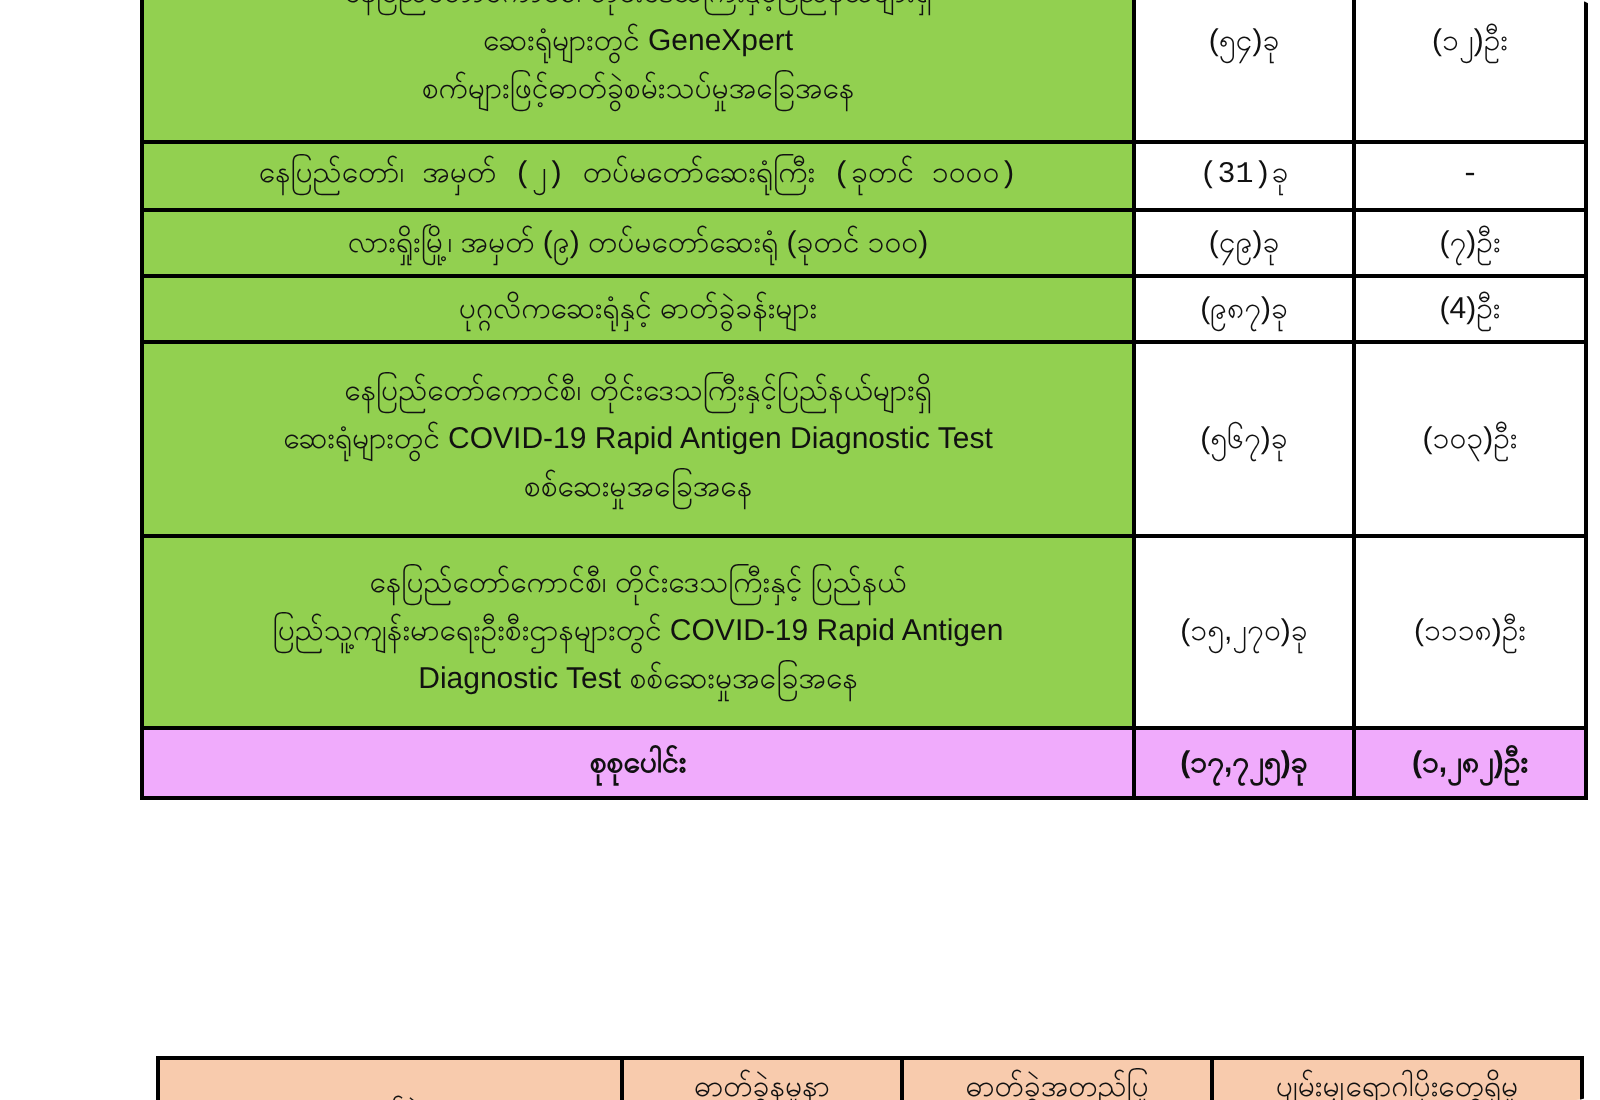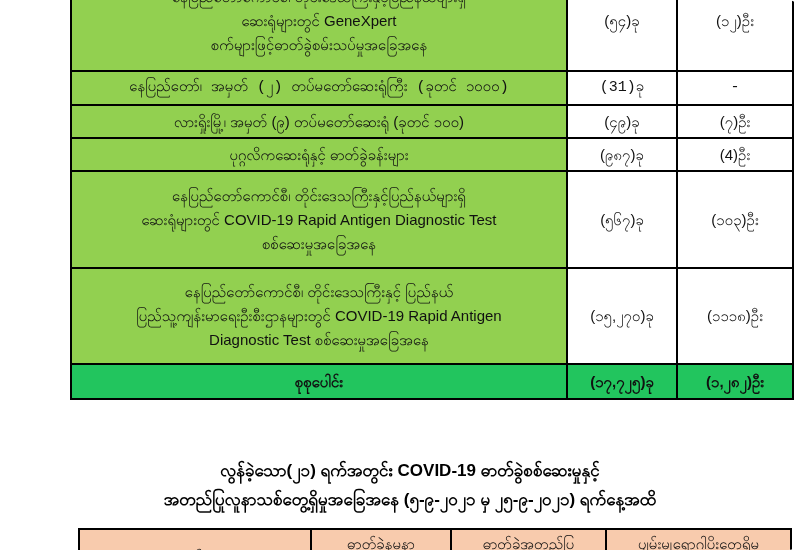--- a/index.html
+++ b/index.html
@@ -15,21 +15,21 @@
     border-collapse:collapse;table-layout:fixed;
   }
   table.main td{
     border:2px solid #000000;
     text-align:center;vertical-align:middle;
     font-size:15px;line-height:1.6;padding:2px 6px;
     overflow:hidden;
   }
   td.label-cell{background:#92D050;}
   td.num-cell{background:#ffffff;}
-  tr.total-row td{background:#22c55e;font-weight:bold;}
+  tr.total-row td{background:#f0abfc;font-weight:bold;}
   .r1{height:101px;} .r2{height:34px;} .r3{height:34px;font-family:Liberation Mono, monospace;} .r4{height:33px;}
   .r5{height:33px;} .r6{height:97px;} .r7{height:96px;margin-top:36px;} .rt{height:35px;}
 
   
   .subtitle{
     position:absolute;left:20px;top:456px;width:780px;
     text-align:center;font-weight:bold;font-size:17px;line-height:29px;
     color:#000000;
   }
 
@@ -102,24 +102,20 @@
       <td class="num-cell">(၁၁၁၈)ဦး</td>
     </tr>
     <tr class="rt total-row">
       <td class="label-cell">စုစုပေါင်း</td>
       <td class="num-cell">(၁၇,၇၂၅)ခု</td>
       <td class="num-cell">(၁,၂၈၂)ဦး</td>
     </tr>
   </tbody>
     </table>
 
-  <div class="subtitle">
-    <div>လွန်ခဲ့သော(၂၁) ရက်အတွင်း COVID-19 ဓာတ်ခွဲစစ်ဆေးမှုနှင့်</div>
-    <div>အတည်ပြုလူနာသစ်တွေ့ရှိမှုအခြေအနေ (၅-၉-၂၀၂၁ မှ ၂၅-၉-၂၀၂၁) ရက်နေ့အထိ</div>
-  </div>
 
   <table class="bottom">
     <colgroup>
         <col style="width:232px">
         <col style="width:140px">
         <col style="width:155px">
         <col style="width:185px">
       </colgroup>
     <tbody>
         <tr>

